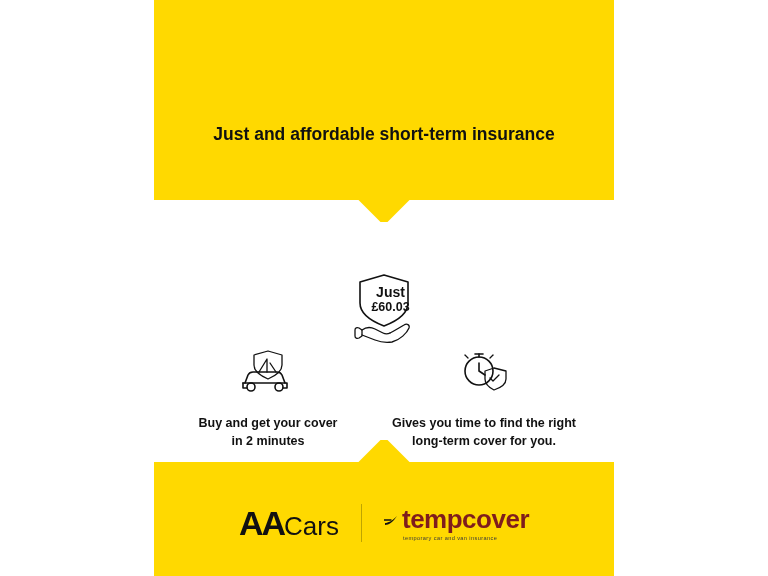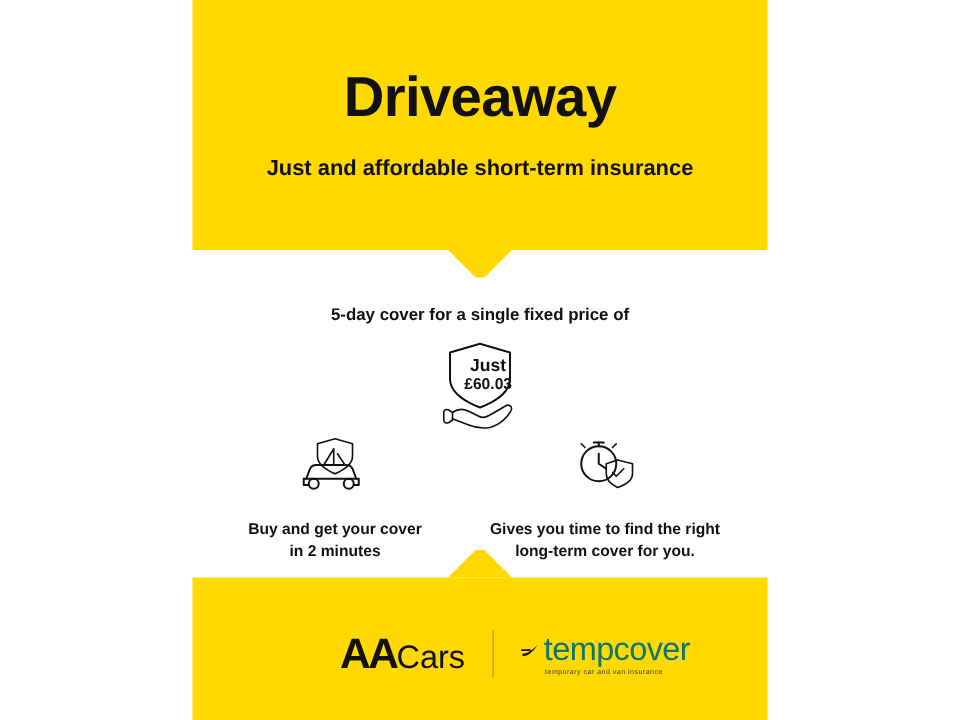--- a/index.html
+++ b/index.html
@@ -173,21 +173,20 @@
 
   .brands {
     position: absolute;
     left: 154px;
     top: 492px;
     width: 460px;
     height: 62px;
     display: flex;
     align-items: center;
     justify-content: center;
-    padding-left: 28px;
   }
   .aa-logo {
     font-size: 34px;
     font-weight: bold;
     letter-spacing: -2px;
     color: #111111;
     font-family: "Liberation Sans", sans-serif;
   }
   .aa-cars-word {
     font-size: 26px;
@@ -202,22 +201,22 @@
     background: #8a7a00;
     opacity: .55;
     margin: 0 22px;
   }
   .tempcover {
     position: relative;
     padding-left: 18px;
   }
   .tempcover-word {
     font-size: 26px;
-    font-weight: normal;
-    color: #0f766e;
+    font-weight: bold;
+    color: #7f1d1d;
     letter-spacing: -0.5px;
     line-height: 1;
     text-align: right;
   }
   .tempcover-tag {
     font-size: 5.6px;
     letter-spacing: .4px;
     color: #3a3a3a;
     margin-top: 3px;
     margin-left: 1px;
@@ -246,24 +245,22 @@
   }
 </style>
 </head>
 <body>
 
 <div class="poster">
 
   <div class="top-band"></div>
   <div class="top-notch"></div>
 
-  <div class="title">Driveaway</div>
   <div class="subtitle">Just and affordable short-term insurance</div>
 
-  <div class="mid-line">5-day cover for a single fixed price of</div>
 
   <div class="price-badge">
     <svg width="96" height="78" viewBox="0 0 96 78">
       <path class="icon-line" d="M48 5 L72 12 V33 C72 44 61 51 48 56 C35 51 24 44 24 33 V12 Z"></path>
       <path class="icon-line-thin" d="M26 60 C30 57 35 57 39 59 L47 63 C49 64 52 64 54 63"></path>
       <path class="icon-line-thin" d="M54 63 C58 61 63 58 68 55 C71 53 74 55 73 58 C71 63 64 70 56 72 C50 73 44 72 39 70 L26 65"></path>
       <path class="icon-line-thin" d="M26 60 L23 58 C21 57 19 58 19 60 L19 66 C19 68 21 69 23 68 L26 66 Z"></path>
     </svg>
     <div class="price-text">
       <span>Just</span>

